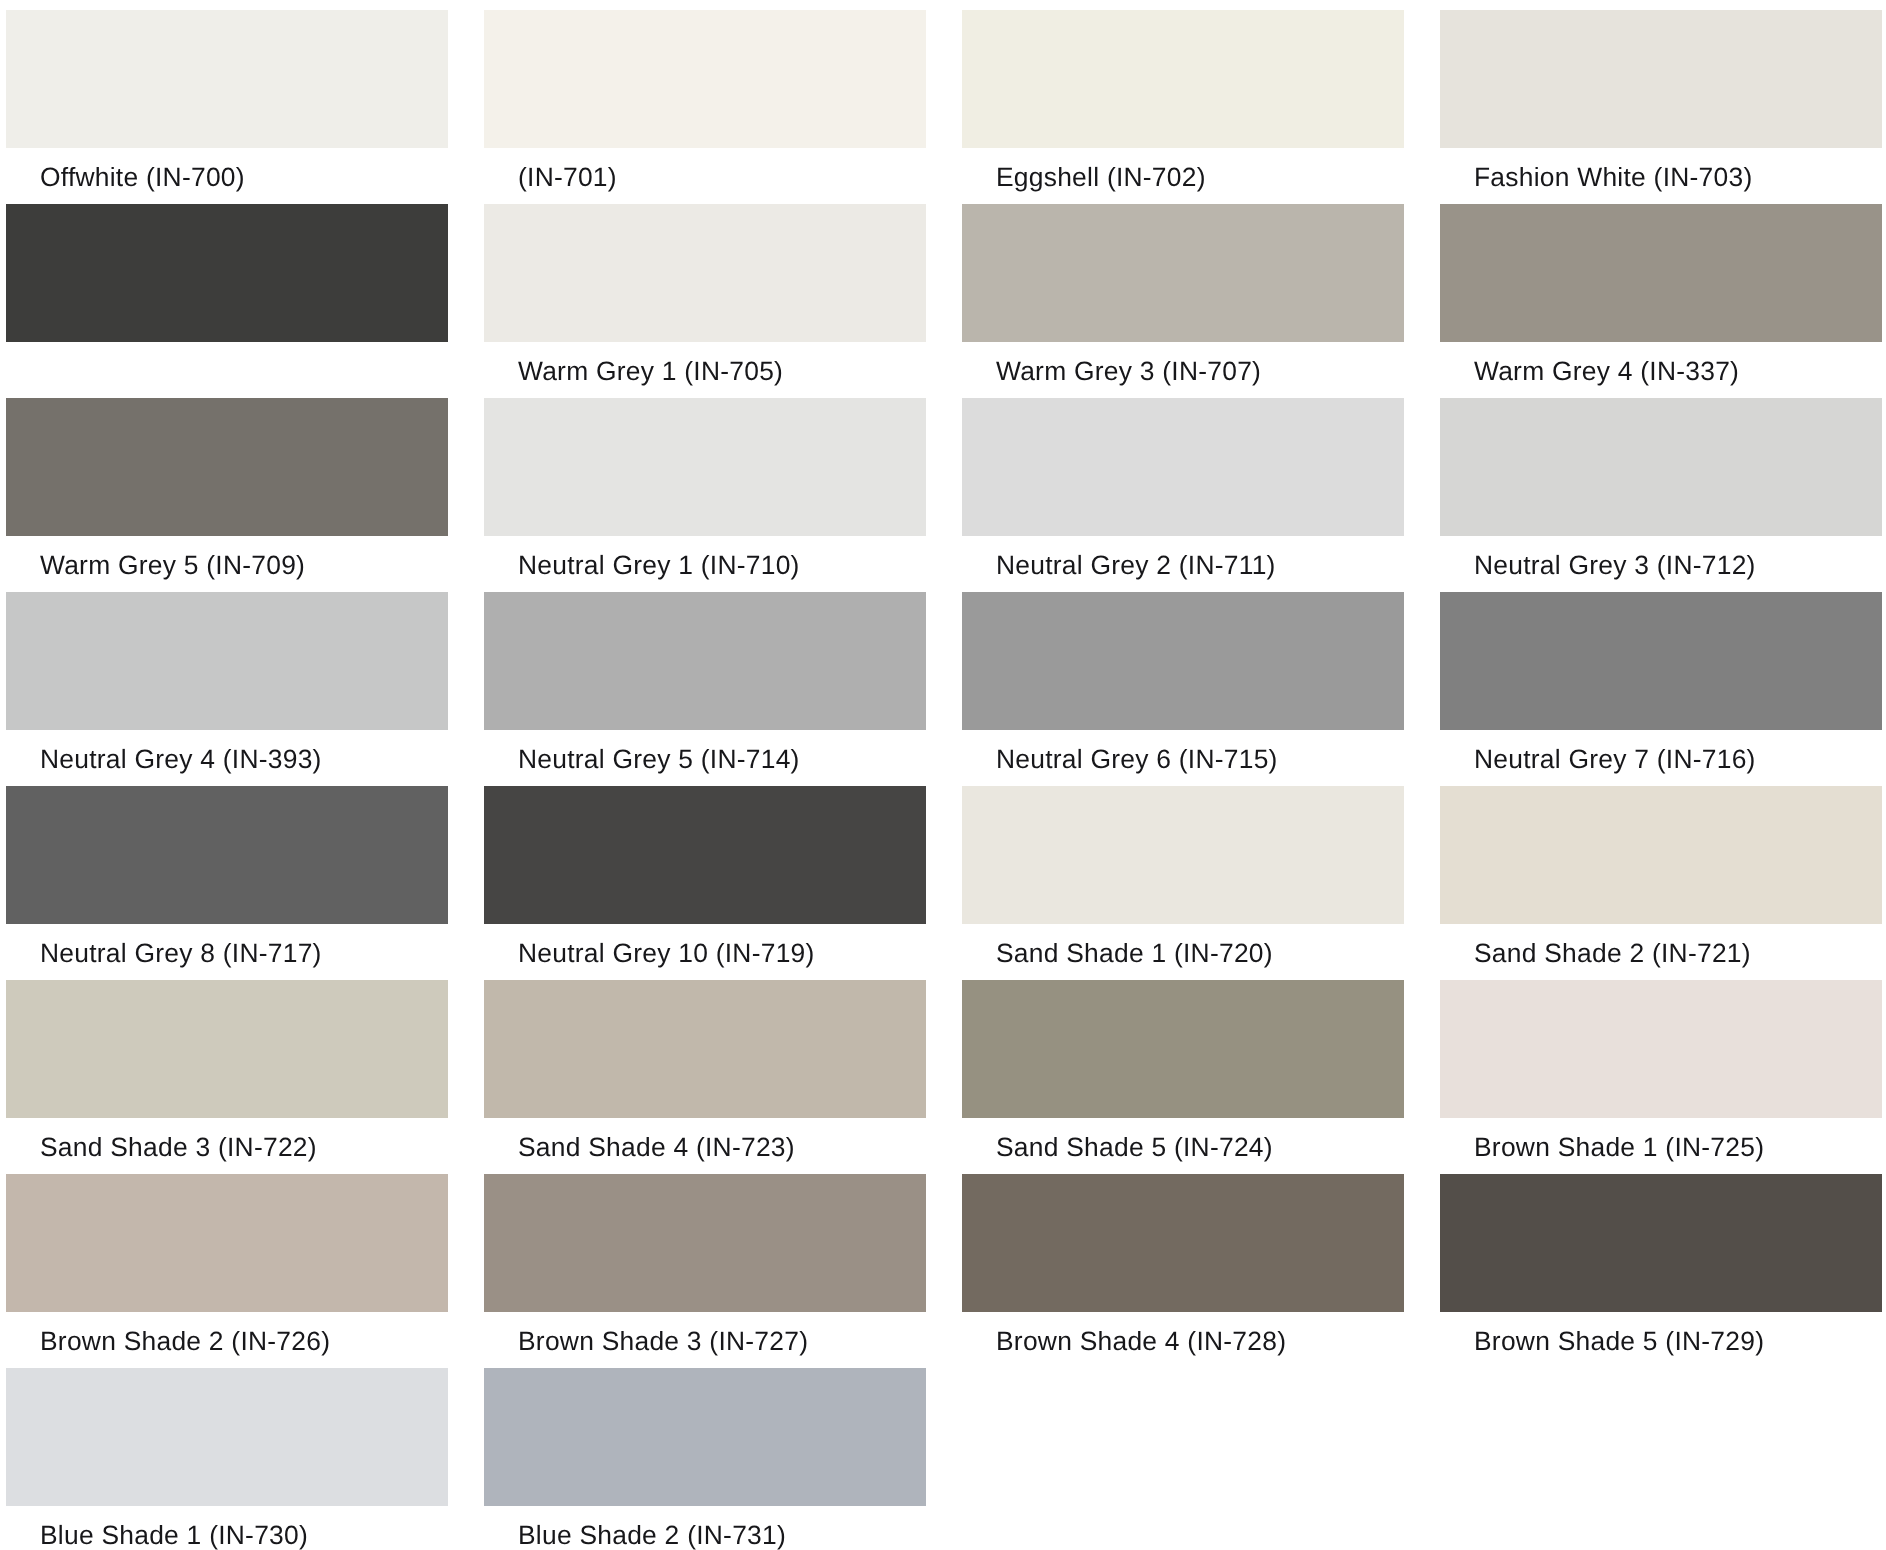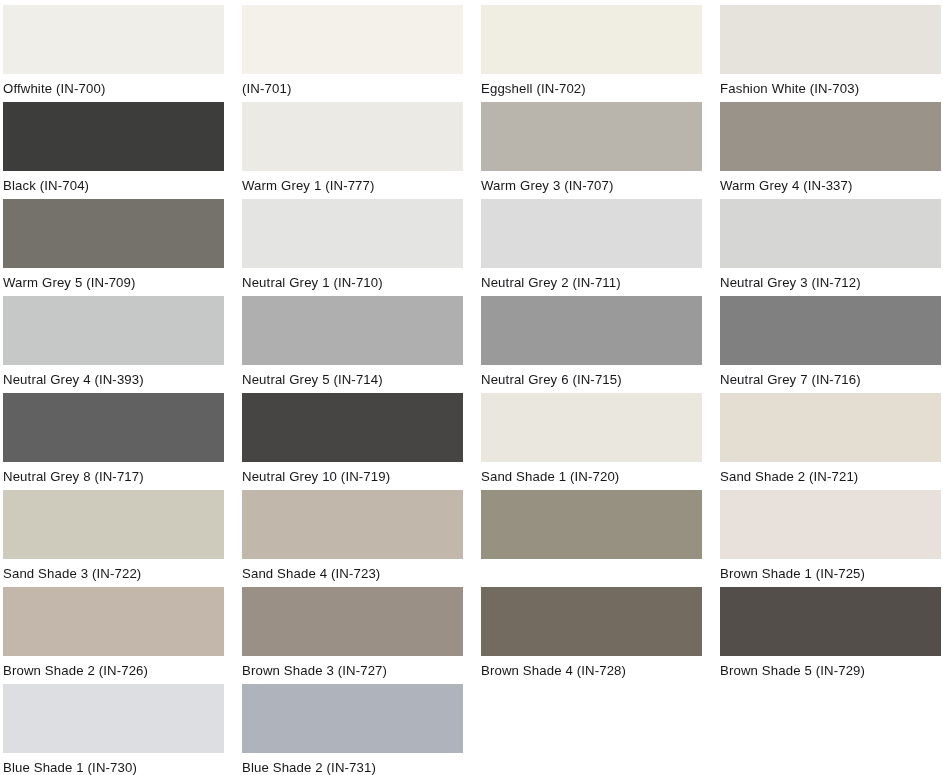--- a/index.html
+++ b/index.html
@@ -34,20 +34,21 @@
   }
   .swatch-label {
     display: block;
     font-family: "Liberation Sans", sans-serif;
     font-size: 13.2px;
     line-height: 15px;
     color: #17171a;
     padding-top: 7px;
     letter-spacing: 0.01em;
     white-space: nowrap;
+    margin-left: 17px;
   }
 </style>
 </head>
 <body style="background: rgb(255, 255, 255);">
 
 <div id="swatch-grid">
     <div class="swatch-cell">
       <div class="swatch-chip" style="background-color: rgb(239, 238, 233);"></div>
       <span class="swatch-label">Offwhite (IN-700)</span>
     </div>
@@ -58,25 +59,24 @@
     <div class="swatch-cell">
       <div class="swatch-chip" style="background-color: rgb(240, 238, 227);"></div>
       <span class="swatch-label">Eggshell (IN-702)</span>
     </div>
     <div class="swatch-cell">
       <div class="swatch-chip" style="background-color: rgb(230, 227, 220);"></div>
       <span class="swatch-label">Fashion White (IN-703)</span>
     </div>
     <div class="swatch-cell">
       <div class="swatch-chip" style="background-color: rgb(61, 61, 59);"></div>
-      <span class="swatch-label">Black (IN-704)</span>
     </div>
     <div class="swatch-cell">
       <div class="swatch-chip" style="background-color: rgb(236, 234, 229);"></div>
-      <span class="swatch-label">Warm Grey 1 (IN-777)</span>
+      <span class="swatch-label">Warm Grey 1 (IN-705)</span>
     </div>
     <div class="swatch-cell">
       <div class="swatch-chip" style="background-color: rgb(186, 181, 172);"></div>
       <span class="swatch-label">Warm Grey 3 (IN-707)</span>
     </div>
     <div class="swatch-cell">
       <div class="swatch-chip" style="background-color: rgb(153, 147, 137);"></div>
       <span class="swatch-label">Warm Grey 4 (IN-337)</span>
     </div>
     <div class="swatch-cell">
@@ -130,20 +130,21 @@
     <div class="swatch-cell">
       <div class="swatch-chip" style="background-color: rgb(206, 202, 188);"></div>
       <span class="swatch-label">Sand Shade 3 (IN-722)</span>
     </div>
     <div class="swatch-cell">
       <div class="swatch-chip" style="background-color: rgb(193, 184, 171);"></div>
       <span class="swatch-label">Sand Shade 4 (IN-723)</span>
     </div>
     <div class="swatch-cell">
       <div class="swatch-chip" style="background-color: rgb(150, 145, 129);"></div>
+      <span class="swatch-label">Sand Shade 5 (IN-724)</span>
     </div>
     <div class="swatch-cell">
       <div class="swatch-chip" style="background-color: rgb(232, 224, 219);"></div>
       <span class="swatch-label">Brown Shade 1 (IN-725)</span>
     </div>
     <div class="swatch-cell">
       <div class="swatch-chip" style="background-color: rgb(195, 183, 172);"></div>
       <span class="swatch-label">Brown Shade 2 (IN-726)</span>
     </div>
     <div class="swatch-cell">

